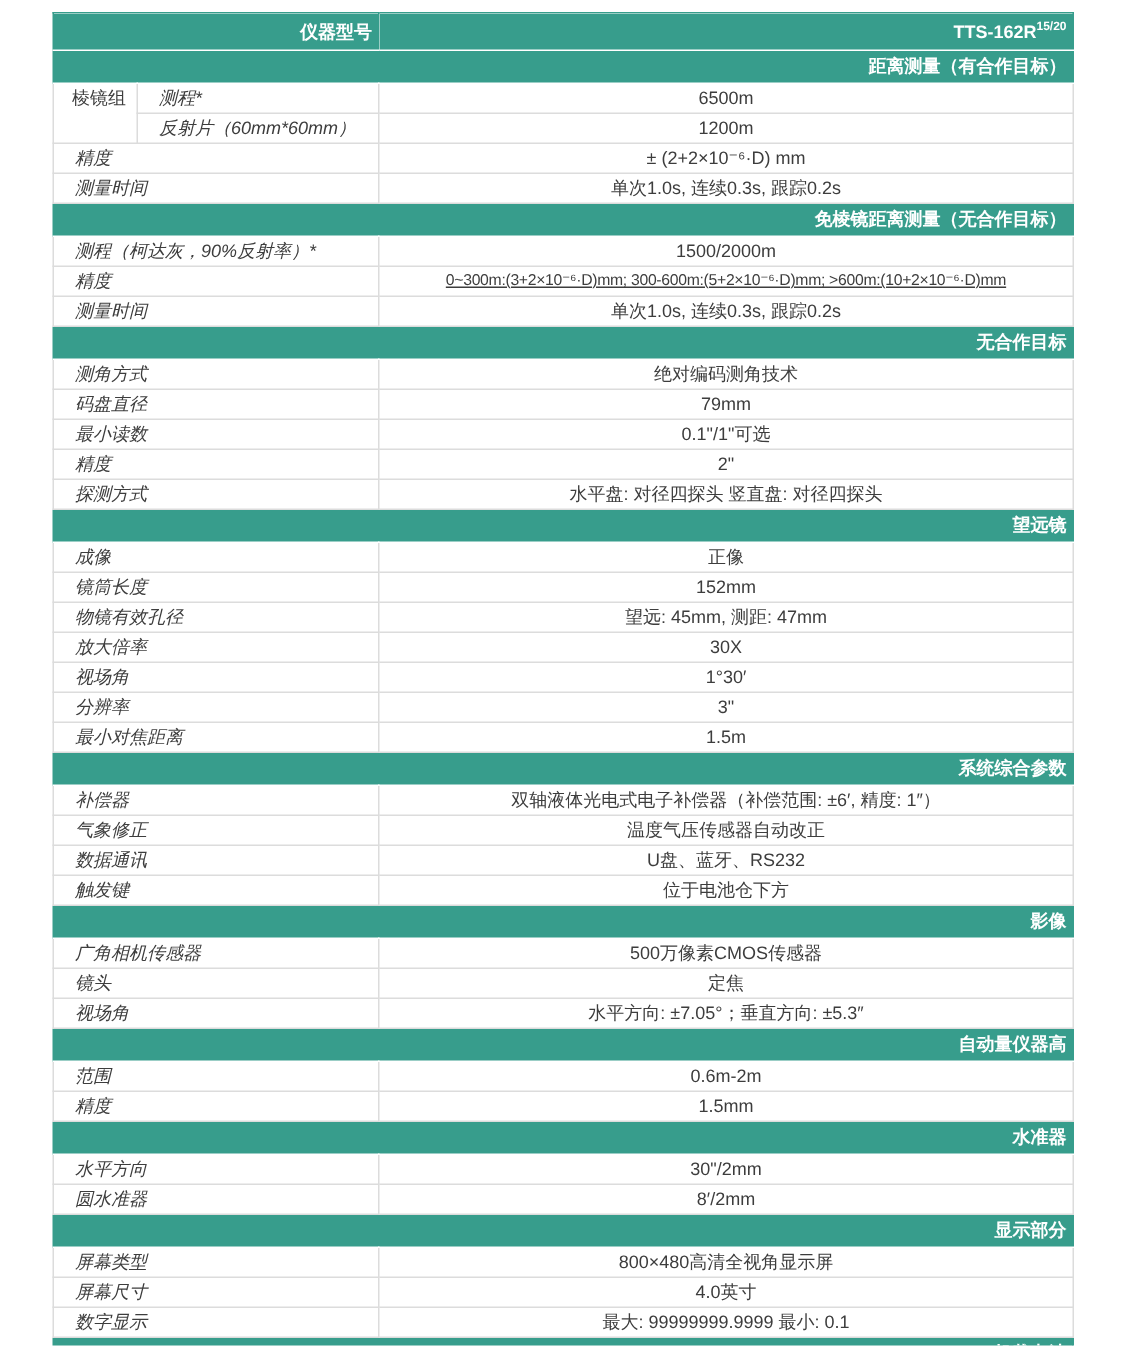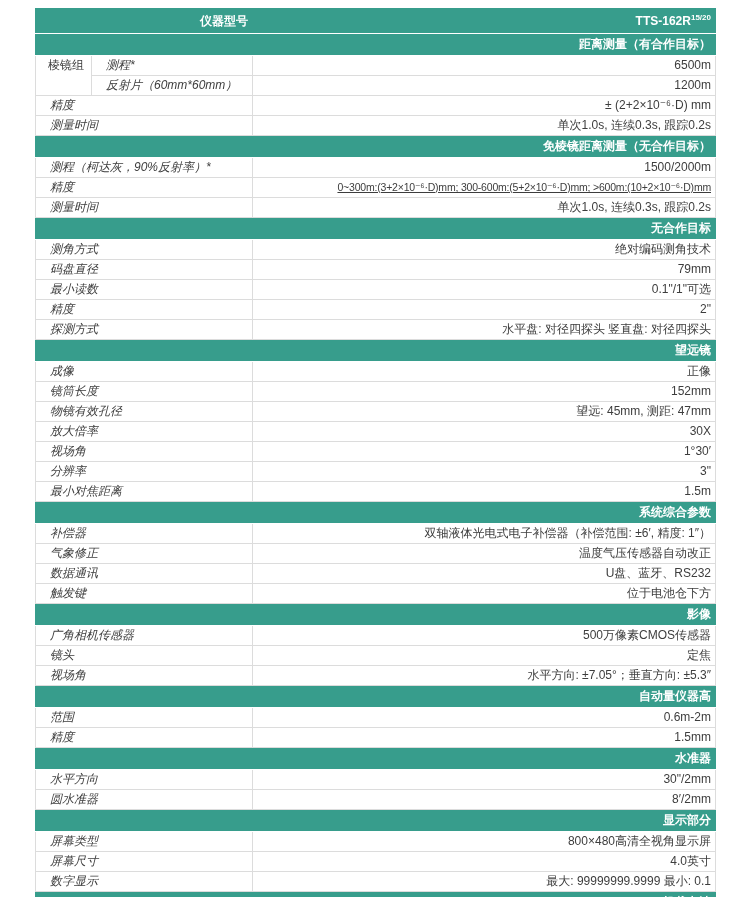--- a/index.html
+++ b/index.html
@@ -34,21 +34,21 @@
     text-align:right;
   }
   tr.model-row td{padding-top:4px;padding-bottom:4px;}
   tr.sec-row td{padding-top:3px;padding-bottom:3px;}
   .model-label, .sec-title{padding-left:14px;text-align:left;}
   .model-value{text-align:center;}
   .model-value sup{font-size:8px;font-weight:bold;}
   
   td.label-cell{padding-left:14px;text-align:left;font-style:italic;}
   td.group-cell{padding-left:9px;text-align:center;vertical-align:top;}
-  td.value-cell{text-align:right;}
+  td.value-cell{text-align:center;}
   td.value-cell.small{font-size:10.5px;letter-spacing:-0.2px;text-decoration:underline;}
 </style>
 </head>
 <body>
 
 <div class="page">
   <table class="spec">
     <colgroup>
       <col class="c0">
         <col class="c1">

